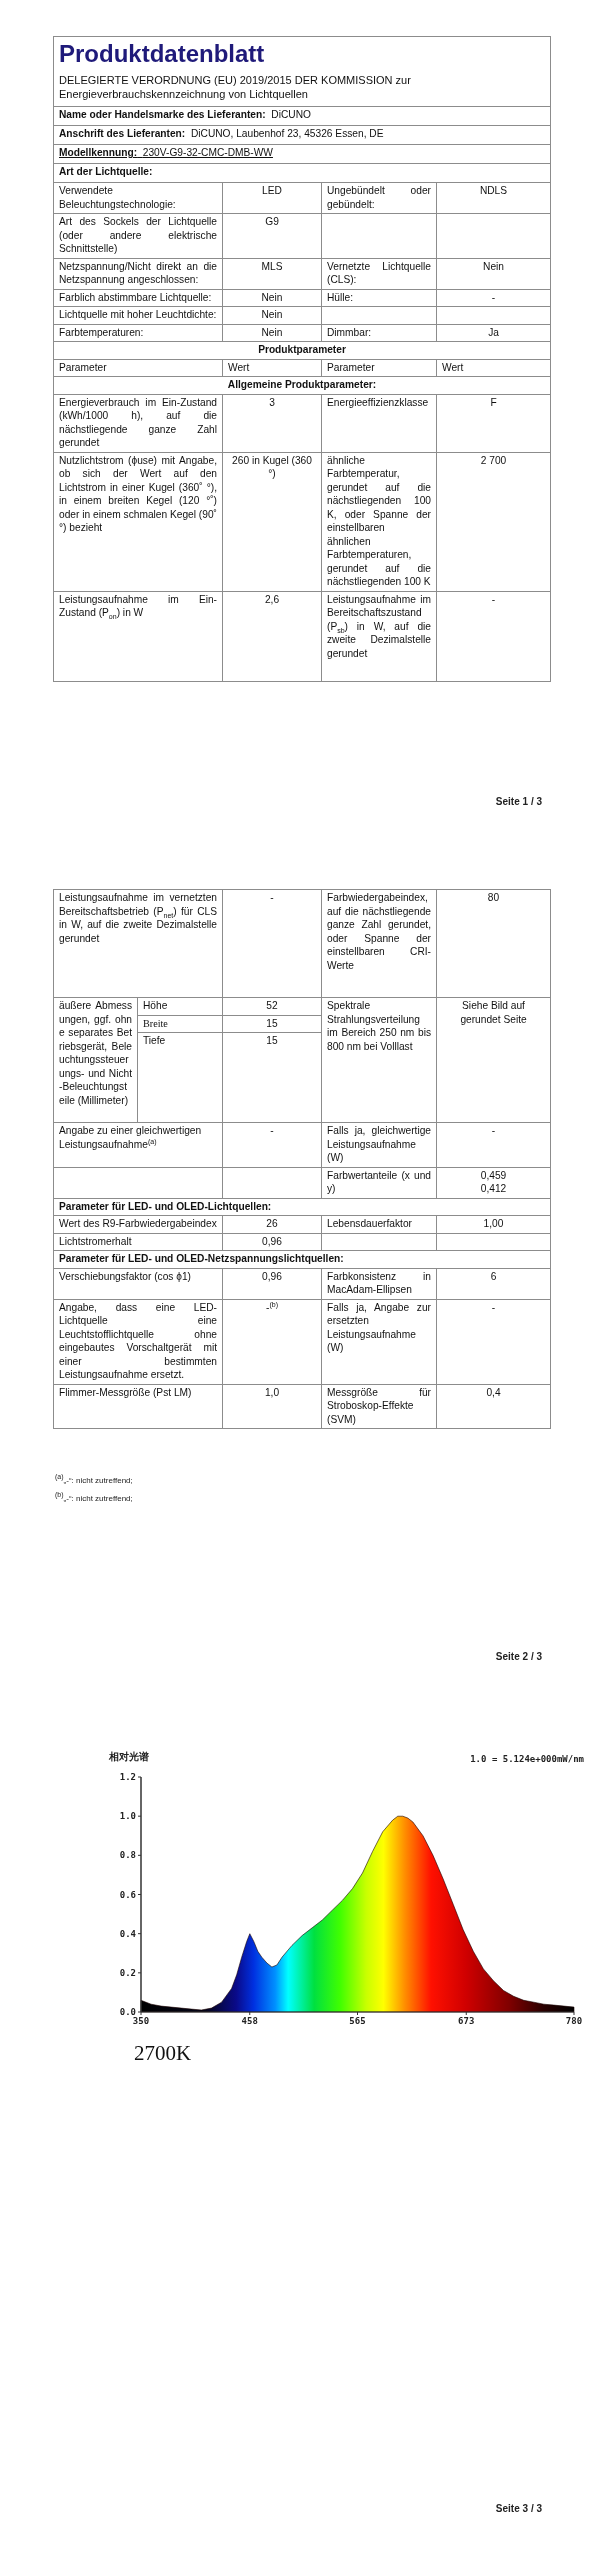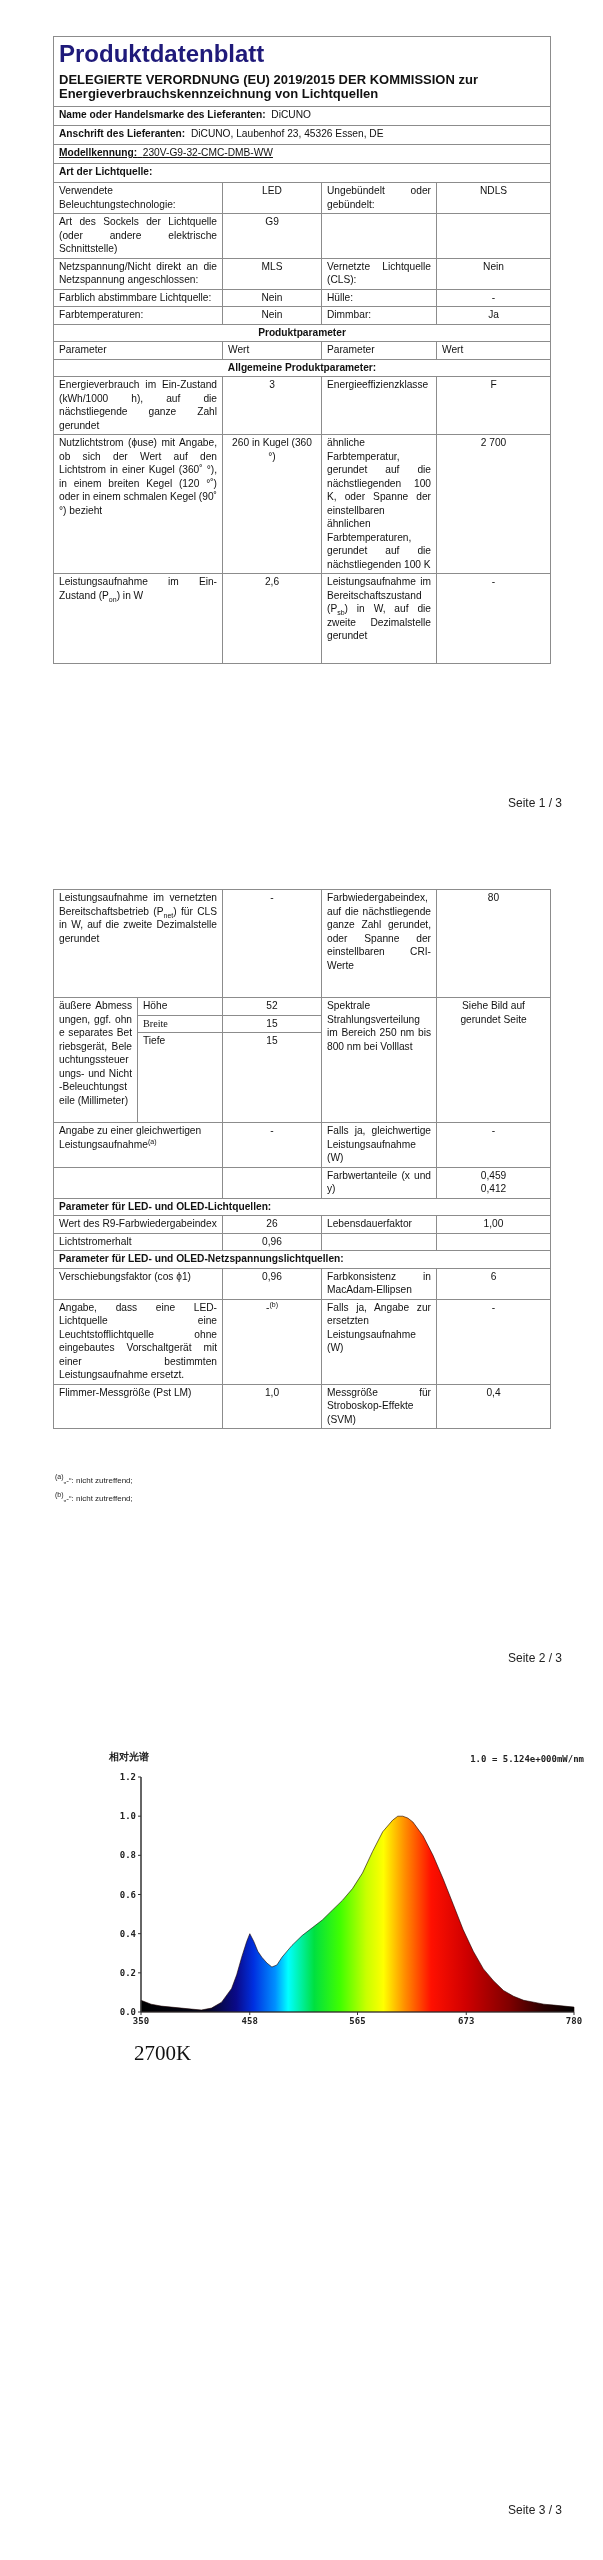--- a/index.html
+++ b/index.html
@@ -4,23 +4,23 @@
 <style>
   html,body{margin:0;padding:0;background:#fff;}
   body{width:603px;height:2560px;position:relative;overflow:hidden;font-family:"Liberation Sans",sans-serif;color:#111;}
   .page{position:absolute;left:0;width:603px;}
   table.dt{position:absolute;left:53px;width:497px;border-collapse:collapse;font-size:10.2px;line-height:13.5px;table-layout:fixed;}
   table.dt td{border:1px solid #8c8c8c;padding:1px 5px 2px 5px;vertical-align:top;}
   td.j{text-align:justify;}
   td.c{text-align:center;}
   td.b{font-weight:bold;}
   .title{font-size:24px;font-weight:bold;color:#1f1a7a;line-height:30px;margin-top:2px;}
-  .sub{font-size:13px;line-height:14px;margin:4px 0 3px 0;font-weight:bold;}
+  .sub{font-size:11px;line-height:14px;margin:4px 0 3px 0;}
   sub,sup{font-size:7px;line-height:0;}
-  .pagenum{position:absolute;right:41px;font-size:12px;font-weight:normal;color:#222;}
+  .pagenum{position:absolute;right:61px;font-size:10px;font-weight:bold;color:#222;}
   .foot{position:absolute;left:55px;font-size:8px;color:#222;}
   .chartwrap{position:absolute;left:0;top:1740px;width:603px;height:330px;margin-left:41px;}
   .ct{font-family:"DejaVu Sans Mono",monospace;font-size:9px;font-weight:bold;fill:#222;}
   .cct{font-family:"Liberation Serif",serif;font-size:21px;fill:#111;}
 </style>
 </head>
 <body>
 
 <div class="page" style="top:0;height:860px;">
   <table class="dt" style="top:36px;">
@@ -66,20 +66,26 @@
           <td class="j">Netzspannung/Nicht direkt an die Netzspannung angeschlossen:</td>
           <td class="c">MLS</td>
           <td class="j">Vernetzte Lichtquelle (CLS):</td>
           <td class="c">Nein</td>
         </tr>
     <tr>
           <td class="j">Farblich abstimmbare Lichtquelle:</td>
           <td class="c">Nein</td>
           <td class="j">Hülle:</td>
           <td class="c">-</td>
+        </tr>
+    <tr>
+          <td class="j">Lichtquelle mit hoher Leuchtdichte:</td>
+          <td class="c">Nein</td>
+          <td class="j"></td>
+          <td class="c"></td>
         </tr>
     <tr>
           <td class="j">Farbtemperaturen:</td>
           <td class="c">Nein</td>
           <td class="j">Dimmbar:</td>
           <td class="c">Ja</td>
         </tr>
 
     <tr>
           <td colspan="4" class="c b">Produktparameter</td>

